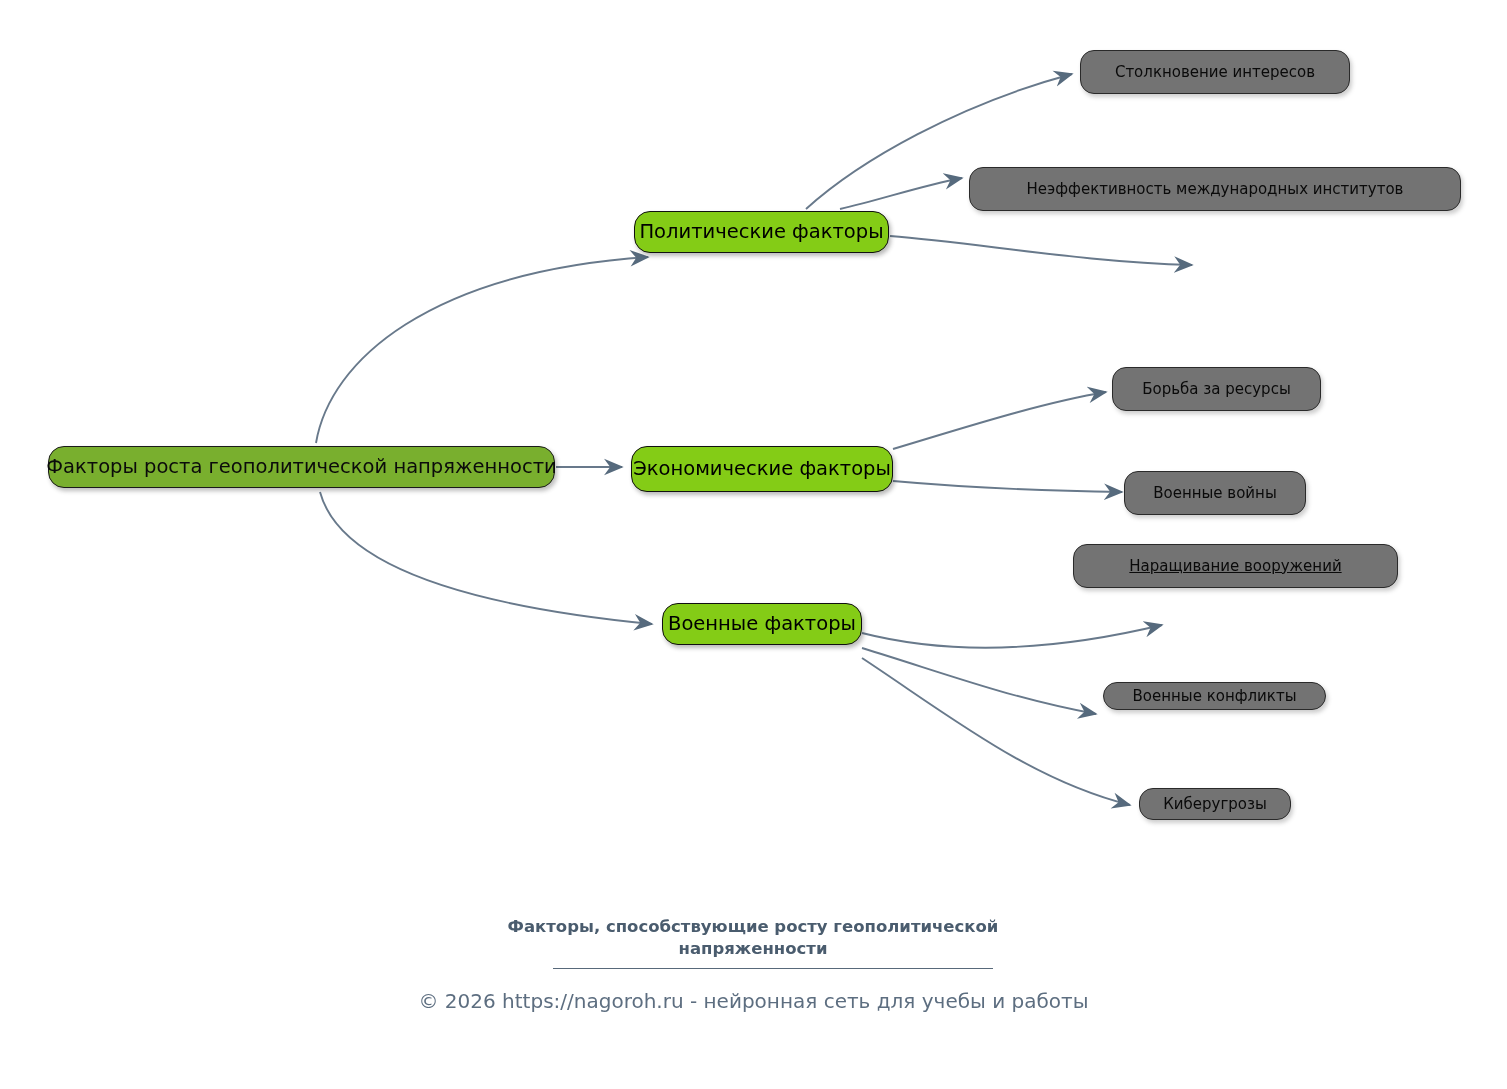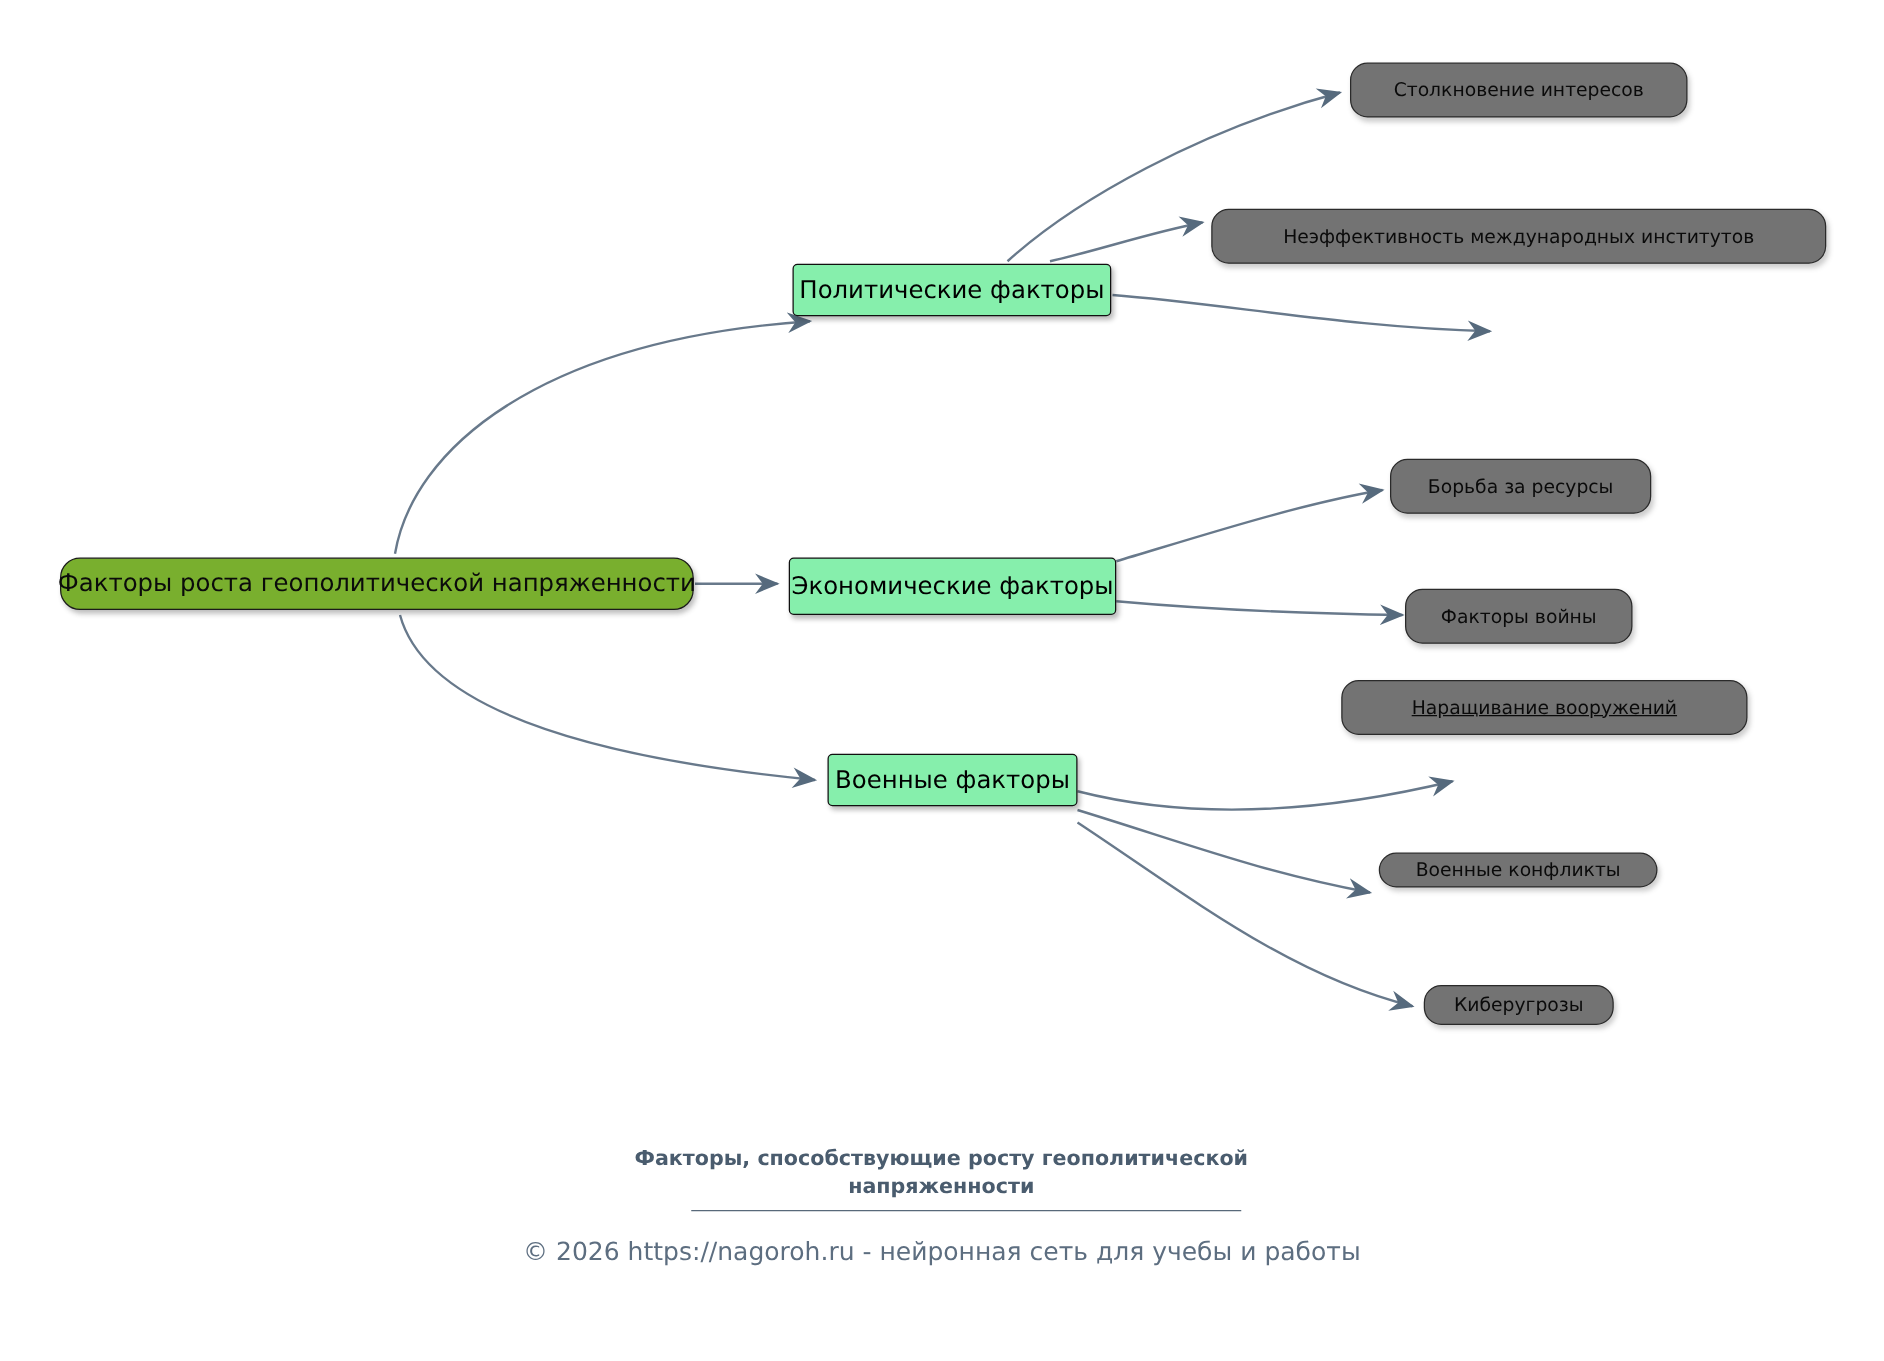--- a/index.html
+++ b/index.html
@@ -45,23 +45,23 @@
   .node-root {
     background: #79af2e;
     border: 1.6px solid #1b1b1b;
     border-radius: 16px;
     color: #0b0b0b;
     font-size: 19.5px;
     box-shadow: 2px 3px 4px rgba(40,40,40,0.30);
   }
 
   .node-cat {
-    background: #86efac;
+    background: #84cc16;
     border: 1.6px solid #101010;
-    border-radius: 4px;
+    border-radius: 16px;
     color: #000000;
     font-size: 19.5px;
     box-shadow: 2px 3px 4px rgba(40,40,40,0.32);
     justify-content: center;
   }
 
   .node-leaf {
     background: #737373;
     border: 1.7px solid #2a2a2a;
     border-radius: 14px;
@@ -154,21 +154,21 @@
   <div class="node node-leaf" style="left:969px; top:167px; width:492px; height:44px;">
     <span>Неэффективность международных институтов</span>
   </div>
 
 
   <div class="node node-leaf" style="left:1112px; top:367px; width:209px; height:44px;">
     <span>Борьба за ресурсы</span>
   </div>
 
   <div class="node node-leaf" style="left:1124px; top:471px; width:182px; height:44px;">
-    <span>Факторы войны</span>
+    <span>Военные войны</span>
   </div>
 
   <div class="node node-leaf" style="left:1073px; top:544px; width:325px; height:44px;text-decoration:underline;">
     <span>Наращивание вооружений</span>
   </div>
 
   <div class="node node-leaf" style="left:1103px; top:682px; width:223px; height:28px;">
     <span>Военные конфликты</span>
   </div>
 

